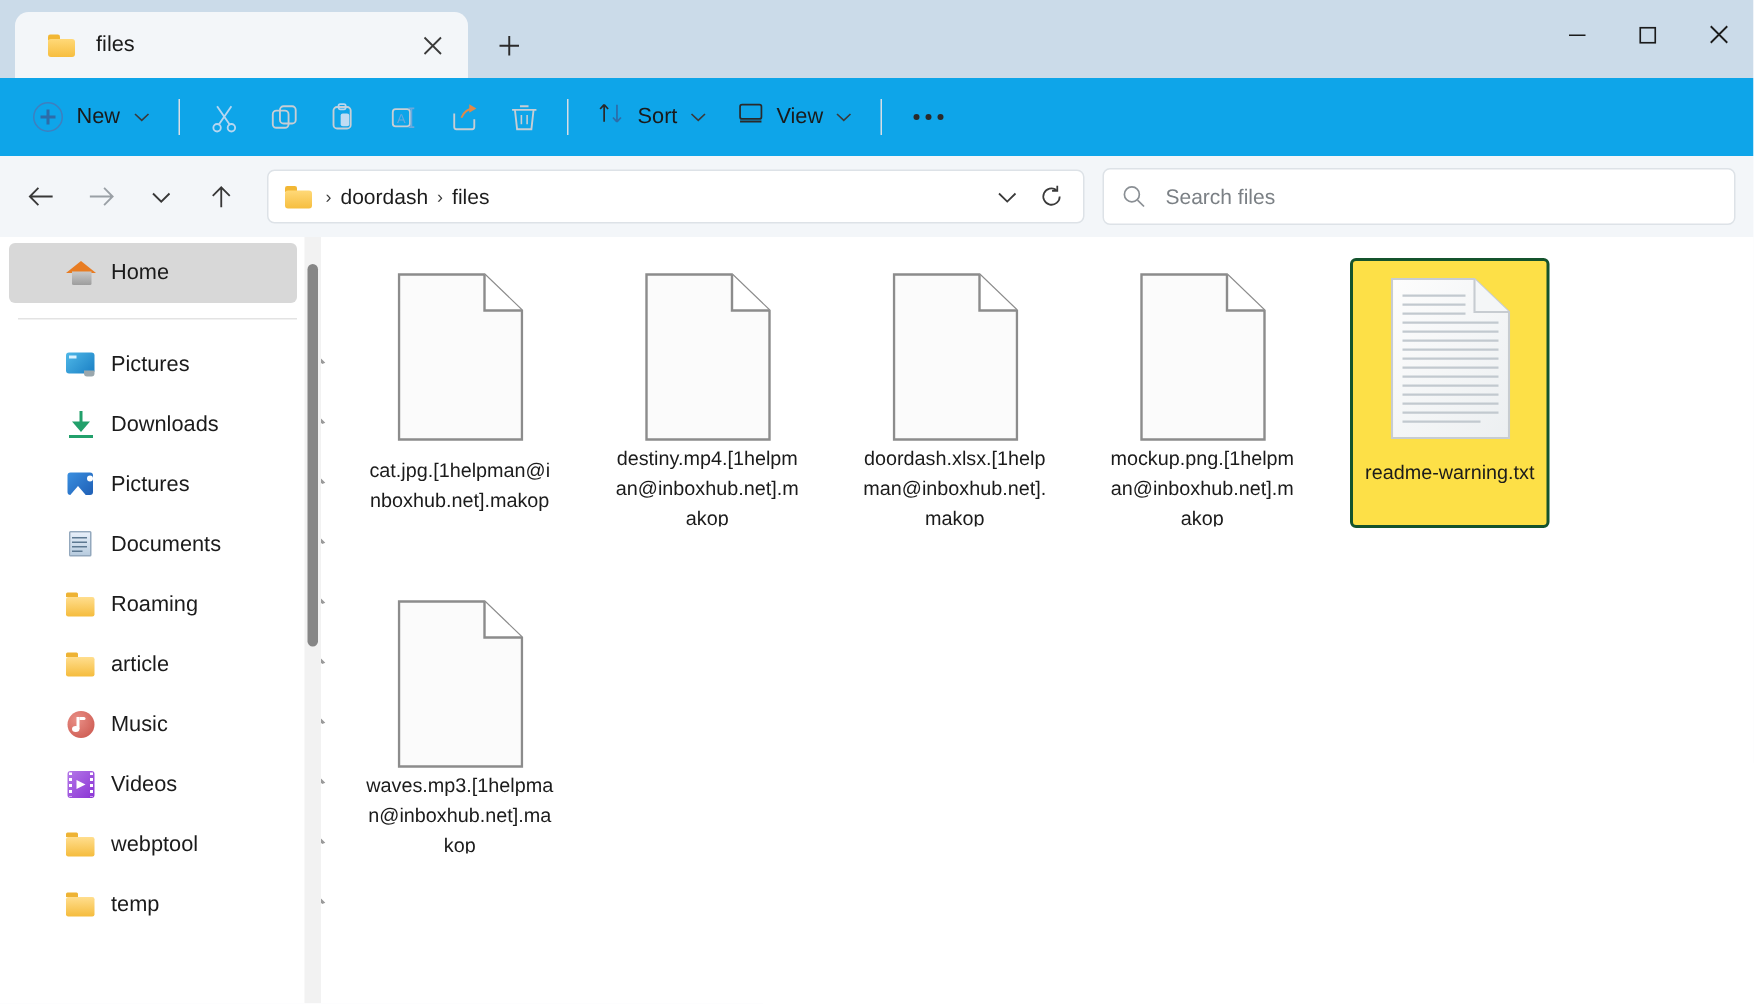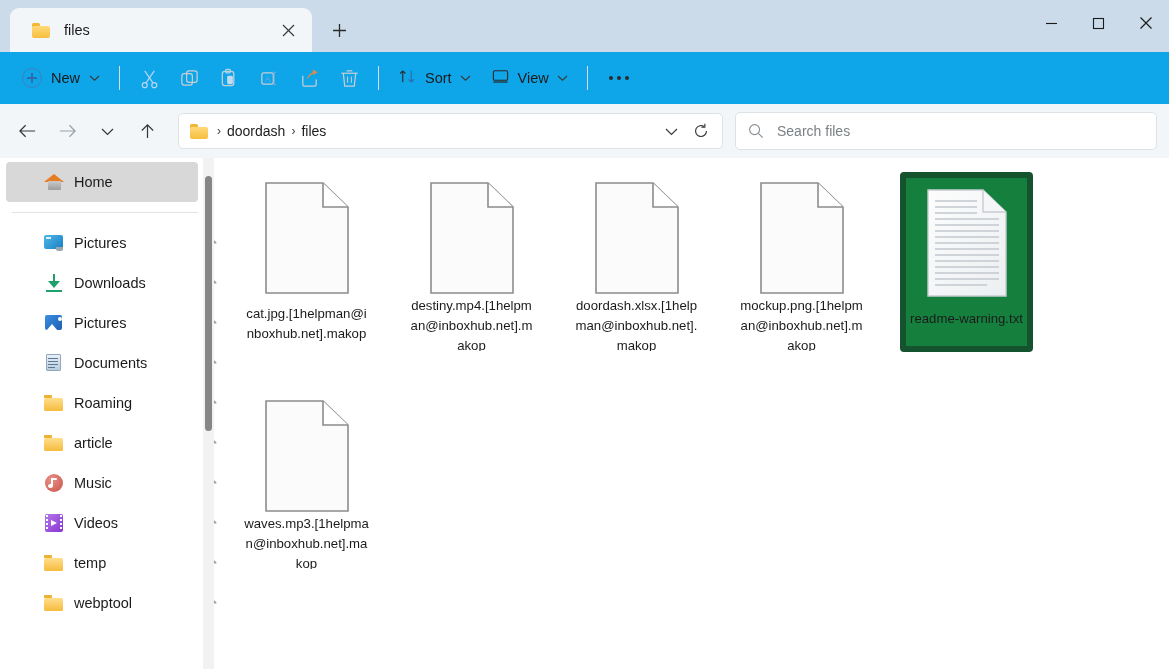--- a/index.html
+++ b/index.html
@@ -381,22 +381,22 @@
     height: 180px;
     margin: 0 0 6px 0;
     display: flex;
     flex-direction: column;
     align-items: center;
     padding-top: 9px;
     border-radius: 4px;
     border: 1px solid transparent;
   }
   .file-item.selected {
-    background: #15803d;
-    border: 6px solid #14532d;
+    background: #fde047;
+    border: 2px solid #14532d;
     align-items: center;
   }
   .file-icon-wrap {
     width: 84px; height: 112px;
     position: relative;
     margin-bottom: 10px;
   }
   .doc-shape {
     position: absolute;
     left: 0; top: 0;
@@ -757,33 +757,33 @@
           <svg width="13" height="13" viewBox="0 0 14 14">
               <path d="M5.5 1.2 L12.8 8.5 L10.6 9.4 L8.2 7 L4.2 12.6 L1.4 9.8 L7 5.8 L4.6 3.4 Z" fill="#9a9a9a"></path>
             </svg>
         </span>
       </div>
       <div class="side-item">
         <span class="side-ico ic-folder">
             <i class="f-tab2"></i>
             <i class="f-body2"></i>
           </span>
-        <span class="side-label">temp</span>
+        <span class="side-label">webptool</span>
         <span class="pin">
           <svg width="13" height="13" viewBox="0 0 14 14">
               <path d="M5.5 1.2 L12.8 8.5 L10.6 9.4 L8.2 7 L4.2 12.6 L1.4 9.8 L7 5.8 L4.6 3.4 Z" fill="#9a9a9a"></path>
             </svg>
         </span>
       </div>
       <div class="side-item">
         <span class="side-ico ic-folder">
             <i class="f-tab2"></i>
             <i class="f-body2"></i>
           </span>
-        <span class="side-label">webptool</span>
+        <span class="side-label">temp</span>
         <span class="pin">
           <svg width="13" height="13" viewBox="0 0 14 14">
               <path d="M5.5 1.2 L12.8 8.5 L10.6 9.4 L8.2 7 L4.2 12.6 L1.4 9.8 L7 5.8 L4.6 3.4 Z" fill="#9a9a9a"></path>
             </svg>
         </span>
       </div>
 
       <div class="side-scroll">
         <div class="side-thumb"></div>
       </div>

